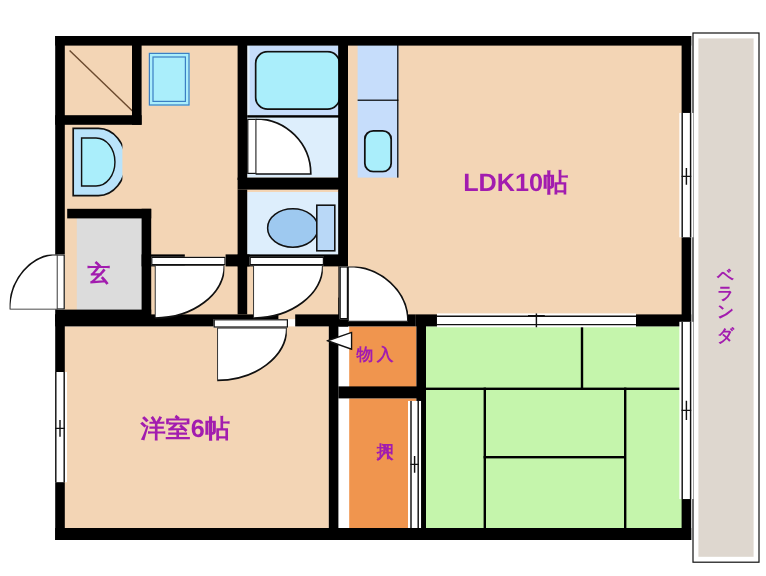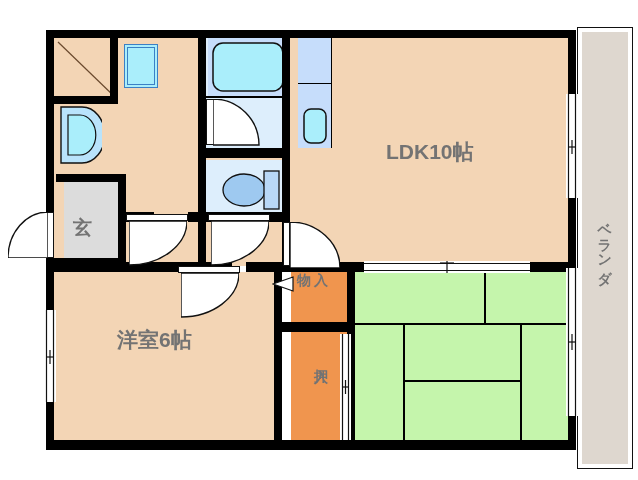--- a/index.html
+++ b/index.html
@@ -14,21 +14,21 @@
   .f-gray{background:#dcdcdc;}
   .f-balc{background:#ded7cf;}
   .f-blue{background:#c6ddfb;}
   .f-bluelt{background:#ddeefc;}
   .f-cyan{background:#aaeefb;}
   .f-white{background:#ffffff;}
   
   .wall{background:#000000;position:absolute;}
   .thin{position:absolute;background:#000000;}
   
-  .lbl{position:absolute;color:#737373;white-space:nowrap;}
+  .lbl{position:absolute;color:#a21caf;white-space:nowrap;}
   .lbl-lg{font-size:21px;font-weight:700;letter-spacing:0px;}
   .lbl-md{font-size:19px;font-weight:700;}
   .lbl-sm{font-size:14px;font-weight:700;}
   .vert{writing-mode:vertical-rl;text-orientation:upright;}
   
   .outline{border:1.5px solid #111;box-sizing:border-box;position:absolute;}
   svg{display:block;}
 </style>
 </head>
 <body>
@@ -204,24 +204,24 @@
   <svg class="abs" style="left:340px;top:334px;width:11px;height:106px;">
     <rect x="0" y="0" width="11" height="106" fill="#ffffff"></rect>
     <line x1="2.5" y1="0" x2="2.5" y2="106" stroke="#111" stroke-width="1.2"></line>
     <line x1="8.5" y1="0" x2="8.5" y2="106" stroke="#111" stroke-width="1.2"></line>
     <line x1="5.5" y1="46" x2="5.5" y2="60" stroke="#111" stroke-width="1.2"></line>
     <line x1="2" y1="53" x2="9" y2="53" stroke="#111" stroke-width="1.2"></line>
   </svg>
 
   <div class="lbl lbl-lg" style="left:386px;top:138px;">LDK10帖</div>
 
-  <div class="lbl lbl-lg" style="left:117px;top:326px;">洋室6帖</div>
+  <div class="lbl lbl-lg" style="left:117px;top:343px;">洋室6帖</div>
 
 
   <div class="lbl lbl-md" style="left:73px;top:215px;">玄</div>
 
-  <div class="lbl lbl-sm" style="left:297px;top:272px;letter-spacing:3px;">物入</div>
+  <div class="lbl lbl-sm" style="left:297px;top:287px;letter-spacing:3px;">物入</div>
 
   <div class="lbl lbl-sm vert" style="left:312px;top:358px;line-height:1.25;">押入</div>
 
   <div class="lbl lbl-sm vert" style="left:596px;top:213px;line-height:1.3;">ベランダ</div>
 
 </div>
 
 </body></html>

